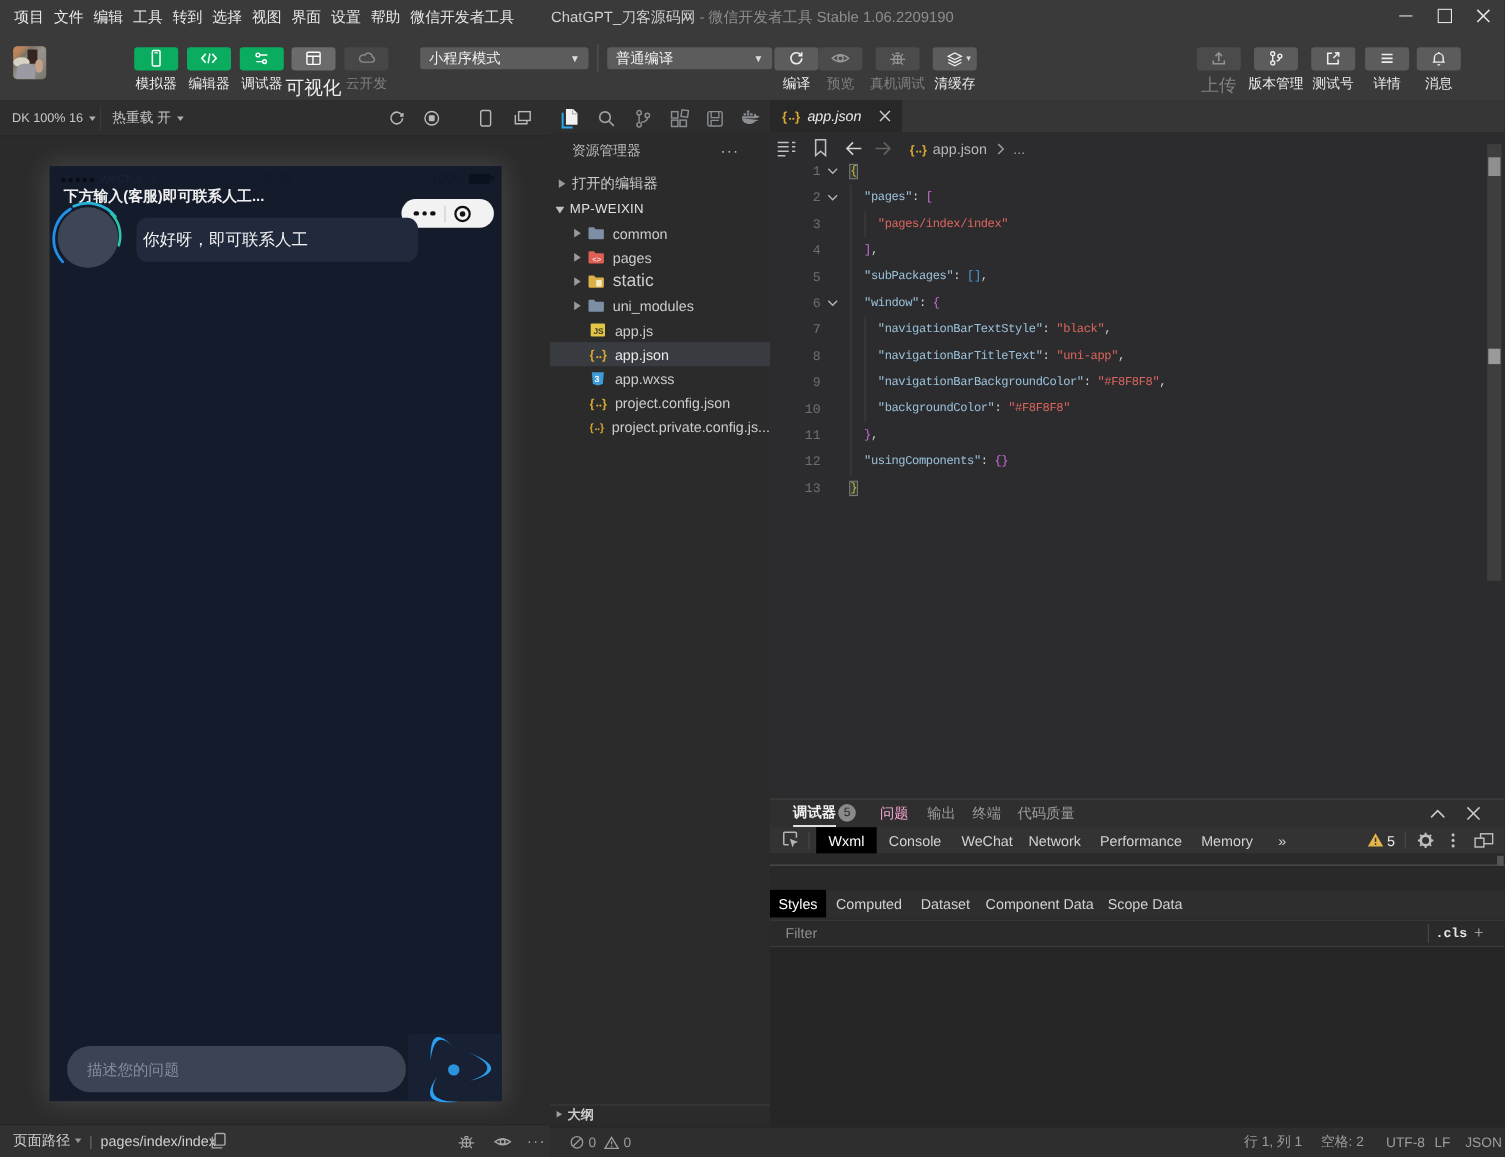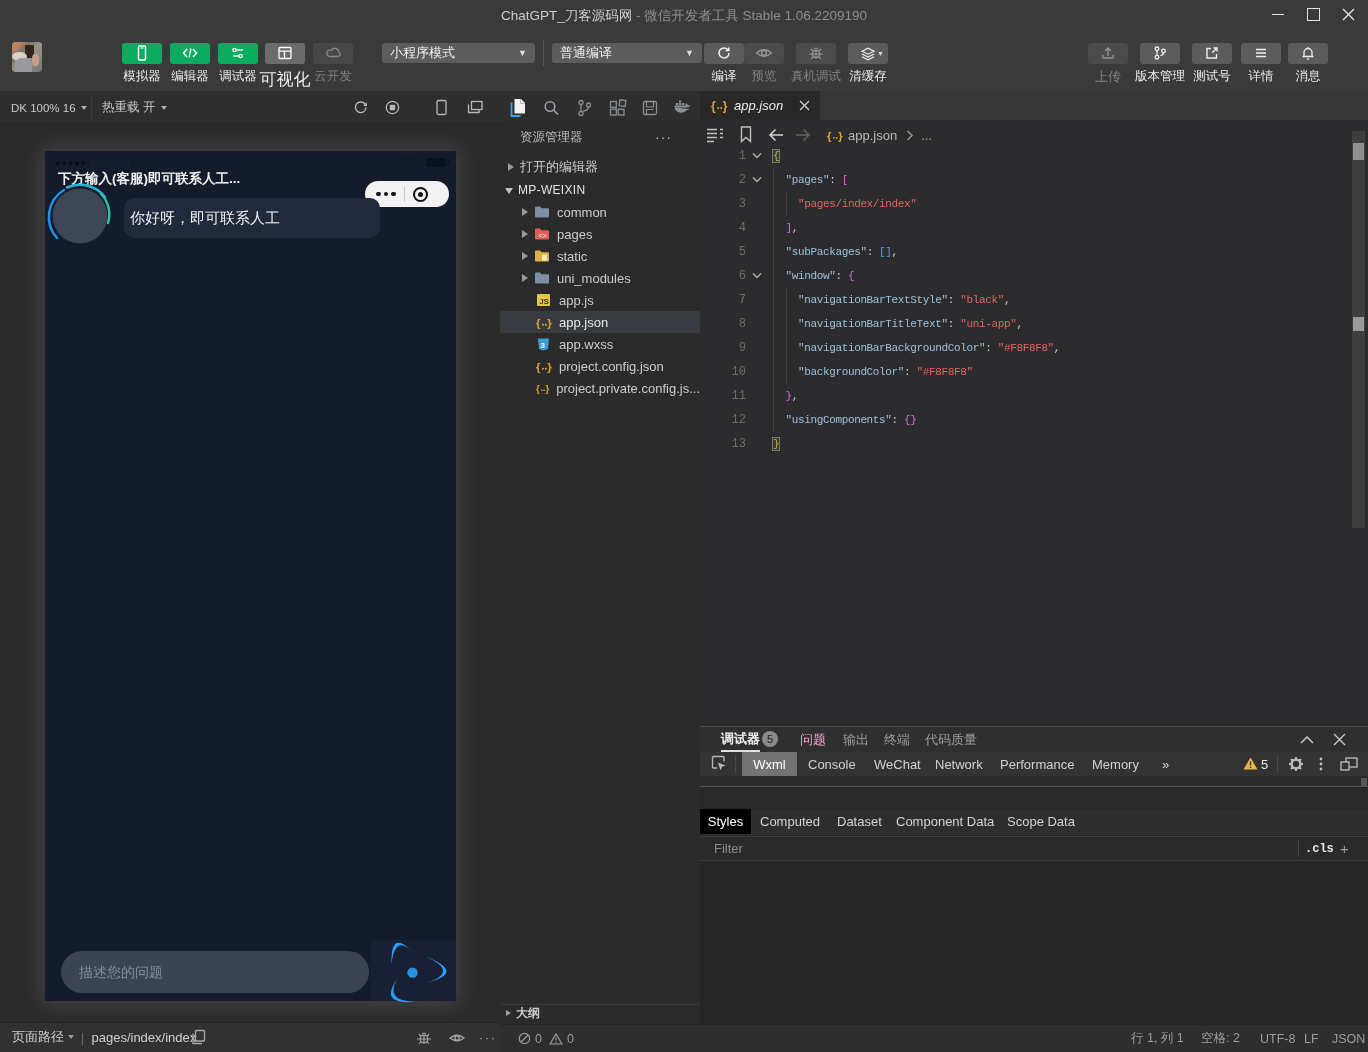--- a/index.html
+++ b/index.html
@@ -7,20 +7,33 @@
 #app{position:relative;width:1368px;height:1052px;overflow:hidden;font-family:"Liberation Sans",sans-serif;background:#2b2b2b;}
 .a{position:absolute;}
 .r{display:flex;align-items:center;}
 svg{display:block;}
 </style>
 </head>
 <body>
 <div id="app">
 
 <div class="a" style="left:0;top:0;width:1368px;height:30px;background:#3a3a3a;"></div>
+<div class="a r" id="menubar" style="left:13px;top:0;height:31px;gap:9px;color:#e8e8e8;font-size:13.5px;">
+      <span>项目</span>
+      <span>文件</span>
+      <span>编辑</span>
+      <span>工具</span>
+      <span>转到</span>
+      <span>选择</span>
+      <span>视图</span>
+      <span>界面</span>
+      <span>设置</span>
+      <span>帮助</span>
+      <span>微信开发者工具</span>
+    </div>
 <div class="a" style="left:0;top:0;width:1368px;height:31px;text-align:center;line-height:31px;font-size:13.5px;color:#cfcfcf;">ChatGPT_刀客源码网 <span style="color:#8d8d8d">- 微信开发者工具 Stable 1.06.2209190</span></div>
 
 <div class="a" style="left:1272px;top:14px;width:12px;height:1.4px;background:#e2e2e2;"></div>
 <div class="a" style="left:1307px;top:8px;width:13px;height:13px;border:1.4px solid #e2e2e2;"></div>
 <svg class="a" style="left:1342px;top:8px" width="13" height="13" viewBox="0 0 13 13">
       <path d="M1 1 L12 12 M12 1 L1 12" stroke="#e2e2e2" stroke-width="1.4"></path>
     </svg>
 
 <div class="a" style="left:0;top:30px;width:1368px;height:61px;background:#3a3a3a;"></div>
 <div class="a" id="avatar" style="left:12px;top:42px;width:30px;height:30px;border-radius:4px;overflow:hidden;background:#8a7a6a;">
@@ -98,21 +111,21 @@
       </svg>
       <span style="position:absolute;right:4px;top:7px;font-size:7px;color:#ddd">▼</span>
     </div>
     <div class="a" style="left:834px;top:68px;width:68px;text-align:center;font-size:12.5px;color:#ececec;">清缓存</div>
 <div class="a" style="left:1088px;top:43px;width:40px;height:21px;background:#4b4b4b;border-radius:3px;">
       <svg width="20" height="20" viewBox="0 0 20 20" style="margin:0 auto">
         <path d="M10 13 V5.5 M7 8 L10 5 L13 8" fill="none" stroke="#949494" stroke-width="1.4"></path>
         <path d="M5 12 V15 H15 V12" fill="none" stroke="#949494" stroke-width="1.4"></path>
       </svg>
     </div>
-    <div class="a" style="left:1074px;top:68px;width:68px;text-align:center;font-size:13px;color:#808080;">上传</div>
+    <div class="a" style="left:1074px;top:68px;width:68px;text-align:center;font-size:16px;color:#808080;">上传</div>
     <div class="a" style="left:1140px;top:43px;width:40px;height:21px;background:#5c5c5c;border-radius:3px;">
       <svg width="20" height="20" viewBox="0 0 20 20" style="margin:0 auto">
         <circle cx="7" cy="5.8" r="1.8" fill="none" stroke="#eee" stroke-width="1.3"></circle>
         <circle cx="7" cy="14.2" r="1.8" fill="none" stroke="#eee" stroke-width="1.3"></circle>
         <circle cx="13.5" cy="8" r="1.8" fill="none" stroke="#eee" stroke-width="1.3"></circle>
         <path d="M7 7.6 V12.4 M13.5 9.8 Q13.5 12 10.5 12.6" fill="none" stroke="#eee" stroke-width="1.3"></path>
       </svg>
     </div>
     <div class="a" style="left:1126px;top:68px;width:68px;text-align:center;font-size:12.5px;color:#ececec;">版本管理</div>
     <div class="a" style="left:1192px;top:43px;width:40px;height:21px;background:#5c5c5c;border-radius:3px;">
@@ -277,21 +290,21 @@
       </svg>
       <span style="color:#cccccc;font-size:13px;">pages</span>
     </div>
     <div class="a r" style="left:500px;top:245px;width:200px;height:22px;">
       <span style="margin-left:22px"></span>
       <i style="display:block;width:0;height:0;border-left:6px solid #9a9a9a;border-top:4px solid transparent;border-bottom:4px solid transparent;margin-right:6px;"></i>
       <svg width="16" height="14" viewBox="0 0 16 14" style="margin-right:7px">
         <path d="M1 2.5 a1 1 0 0 1 1-1 h4 l1.5 1.8 h6.5 a1 1 0 0 1 1 1 V11.5 a1 1 0 0 1 -1 1 H2 a1 1 0 0 1 -1-1 Z" fill="#dcb048"></path>
         <rect x="8" y="5.5" width="5" height="6" fill="#f5e9c8" rx="0.5"></rect>
       </svg>
-      <span style="color:#cccccc;font-size:13px;">static</span>
+      <span style="color:#cccccc;font-size:16px;">static</span>
     </div>
     <div class="a r" style="left:500px;top:267px;width:200px;height:22px;">
       <span style="margin-left:22px"></span>
       <i style="display:block;width:0;height:0;border-left:6px solid #9a9a9a;border-top:4px solid transparent;border-bottom:4px solid transparent;margin-right:6px;"></i>
       <svg width="16" height="14" viewBox="0 0 16 14" style="margin-right:7px">
         <path d="M1 2.5 a1 1 0 0 1 1-1 h4 l1.5 1.8 h6.5 a1 1 0 0 1 1 1 V11.5 a1 1 0 0 1 -1 1 H2 a1 1 0 0 1 -1-1 Z" fill="#7d8fa4"></path>
       </svg>
       <span style="color:#cccccc;font-size:13px;">uni_modules</span>
     </div>
     <div class="a r" style="left:500px;top:289px;width:200px;height:22px;">
@@ -447,21 +460,21 @@
     </svg>
     <svg class="a" style="left:1333px;top:733px" width="13" height="13" viewBox="0 0 13 13">
       <path d="M1 1 L12 12 M12 1 L1 12" stroke="#c9c9c9" stroke-width="1.4"></path>
     </svg>
 <div class="a" style="left:700px;top:752px;width:668px;height:24px;background:#333333;"></div>
 <svg class="a" style="left:710px;top:755px" width="17" height="17" viewBox="0 0 17 17">
       <path d="M14 6.5 V2.5 a1 1 0 0 0 -1-1 H3.5 a1 1 0 0 0 -1 1 V12 a1 1 0 0 0 1 1 H7" fill="none" stroke="#b5b5b5" stroke-width="1.4"></path>
       <path d="M8 7.5 L15.5 10.5 L12 11.8 L10.5 15.5 Z" fill="#b5b5b5"></path>
     </svg>
     <div class="a" style="left:735px;top:756px;width:1px;height:16px;background:#4a4a4a;"></div>
-    <div class="a r" style="left:742px;top:752px;width:55px;height:24px;background:#737373;color:#fff;font-size:13px;justify-content:center;">Wxml</div>
+    <div class="a r" style="left:742px;top:752px;width:55px;height:24px;background:#000000;color:#fff;font-size:13px;justify-content:center;">Wxml</div>
     <div class="a r" style="left:808px;top:752px;height:24px;color:#d2d2d2;font-size:13px;">Console</div>
     <div class="a r" style="left:874px;top:752px;height:24px;color:#d2d2d2;font-size:13px;">WeChat</div>
     <div class="a r" style="left:935px;top:752px;height:24px;color:#d2d2d2;font-size:13px;">Network</div>
     <div class="a r" style="left:1000px;top:752px;height:24px;color:#d2d2d2;font-size:13px;">Performance</div>
     <div class="a r" style="left:1092px;top:752px;height:24px;color:#d2d2d2;font-size:13px;">Memory</div>
     <div class="a r" style="left:1162px;top:752px;height:24px;color:#cfcfcf;font-size:13px;">»</div>
     <svg class="a" style="left:1243px;top:757px" width="15" height="13" viewBox="0 0 15 13">
       <path d="M7.5 0.5 L14.5 12.5 H0.5 Z" fill="#e5b54a"></path>
       <path d="M7.5 4.5 V8.5" stroke="#333" stroke-width="1.3"></path>
       <circle cx="7.5" cy="10.4" r="0.8" fill="#333"></circle>

